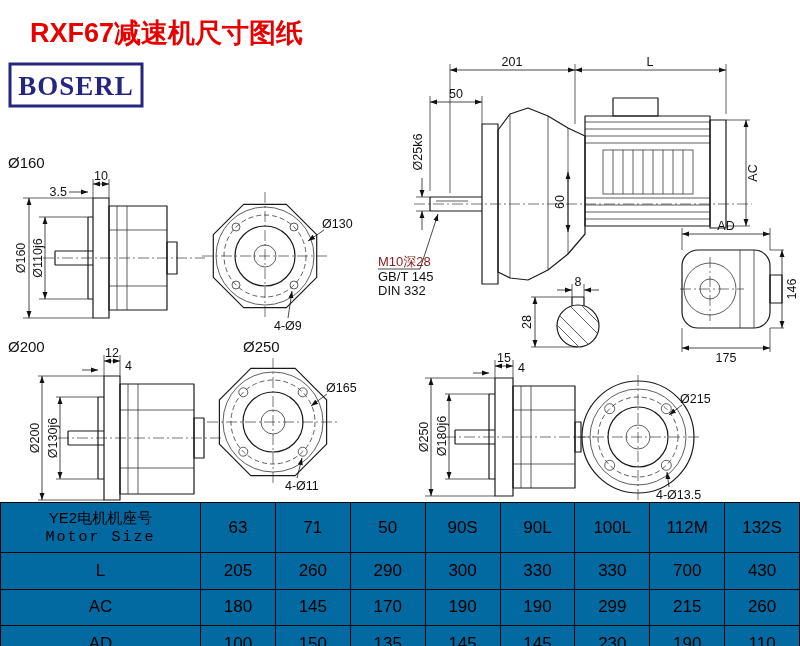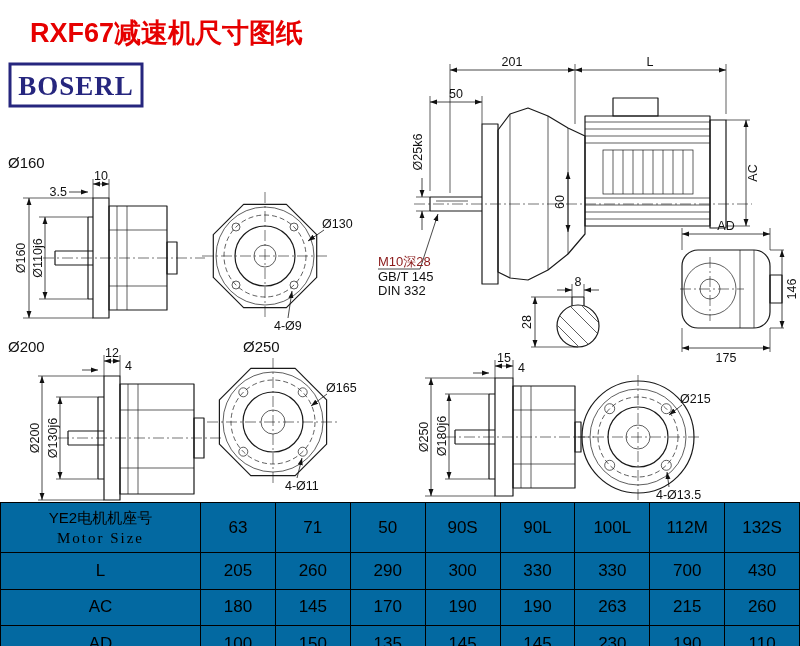--- a/index.html
+++ b/index.html
@@ -19,21 +19,21 @@
   text.title-t{font-family:"Liberation Sans",sans-serif;font-size:27px;font-weight:bold;fill:#e60000}
   text.logo-t{font-family:"Liberation Serif",serif;font-size:27px;font-weight:bold;fill:#26267e;letter-spacing:1px}
   .logo-box{fill:#fff;stroke:#26267e;stroke-width:3}
   
   .size-table-wrap{position:absolute;left:0;top:502px;width:800px;height:144px}
   table{border-collapse:collapse;width:800px;height:161px;table-layout:fixed;background:#0369a1}
   col.c0{width:200px}
   td{border:1px solid #000;text-align:center;vertical-align:middle;font-size:17px;color:#000}
   tr.hrow{height:50px}
   .hcn{font-size:15px;line-height:1.35}
-  .hen{font-size:15px;font-family:Liberation Serif, serif;letter-spacing:2px;line-height:1.2}
+  .hen{font-size:15px;font-family:Liberation Mono, monospace;letter-spacing:2px;line-height:1.2}
 </style>
 </head>
 <body>
 
 <svg class="stage" viewBox="0 0 800 502">
   <defs>
     <marker id="ar" viewBox="0 0 10 10" refX="10" refY="5" markerWidth="9" markerHeight="9" orient="auto-start-reverse">
       <path d="M0,1.5 L10,5 L0,8.5 z" fill="#111"></path>
     </marker>
     <clipPath id="keyclip">
@@ -295,21 +295,21 @@
       <td>700</td>
       <td>430</td>
     </tr>
     <tr>
       <td>AC</td>
       <td>180</td>
       <td>145</td>
       <td>170</td>
       <td>190</td>
       <td>190</td>
-      <td>263</td>
+      <td>299</td>
       <td>215</td>
       <td>260</td>
     </tr>
     <tr>
       <td>AD</td>
       <td>100</td>
       <td>150</td>
       <td>135</td>
       <td>145</td>
       <td>145</td>

